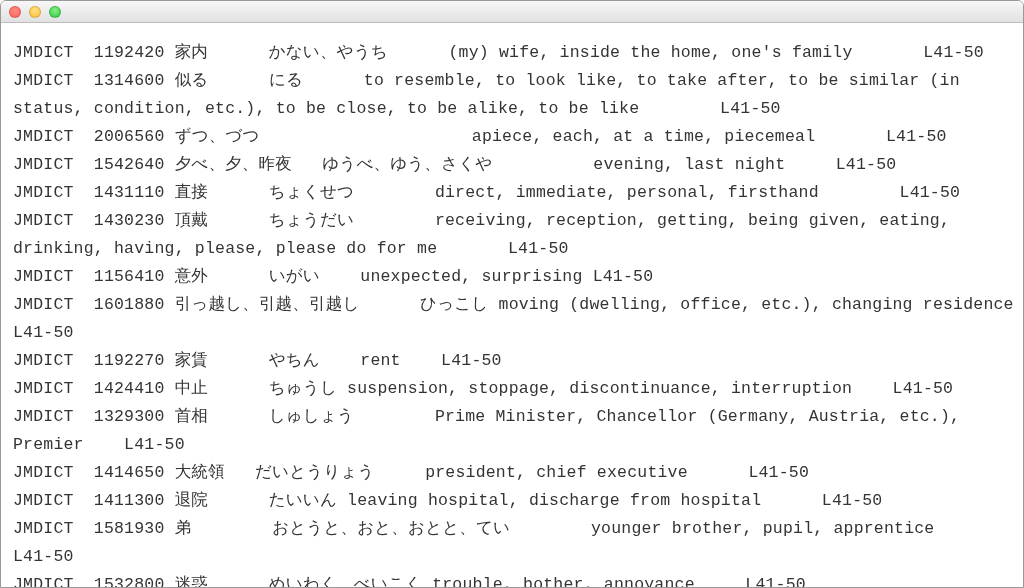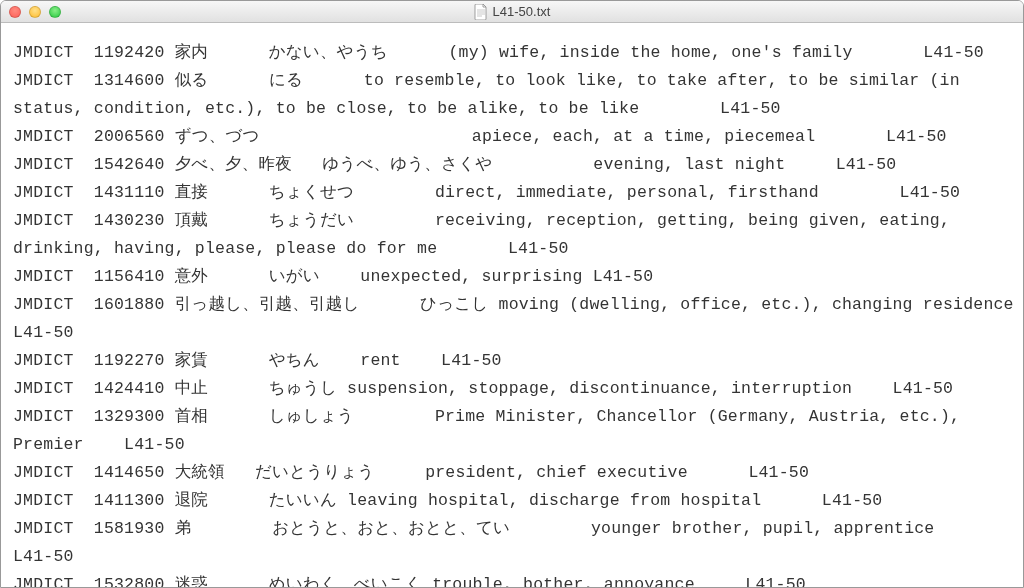--- a/index.html
+++ b/index.html
@@ -81,30 +81,20 @@
 </head>
 <body>
 
 <div class="window">
   <div class="titlebar">
     <div class="traffic-lights">
       <div class="traffic-light red"></div>
       <div class="traffic-light yellow"></div>
       <div class="traffic-light green"></div>
     </div>
-    <div class="window-title">
-      <span class="doc-icon">
-        <svg viewBox="0 0 14 16" width="14" height="16">
-          <path d="M2 0 h7 l3 3 v12 a1 1 0 0 1 -1 1 h-9 a1 1 0 0 1 -1 -1 v-14 a1 1 0 0 1 1 -1 z" fill="#fff" stroke="#888" stroke-width="0.8"></path>
-          <path d="M9 0 v3 h3" fill="none" stroke="#888" stroke-width="0.8"></path>
-          <path d="M3 6 h8 M3 8 h8 M3 10 h8 M3 12 h5" stroke="#bbb" stroke-width="0.8"></path>
-        </svg>
-      </span>
-      <span>L41-50.txt</span>
-    </div>
   </div>
   <div class="content">JMDICT  1192420 家内      かない、やうち      (my) wife, inside the home, one's family       L41-50
 JMDICT  1314600 似る      にる      to resemble, to look like, to take after, to be similar (in status, condition, etc.), to be close, to be alike, to be like        L41-50
 JMDICT  2006560 ずつ、づつ                     apiece, each, at a time, piecemeal       L41-50
 JMDICT  1542640 夕べ、夕、昨夜   ゆうべ、ゆう、さくや          evening, last night     L41-50
 JMDICT  1431110 直接      ちょくせつ        direct, immediate, personal, firsthand        L41-50
 JMDICT  1430230 頂戴      ちょうだい        receiving, reception, getting, being given, eating, drinking, having, please, please do for me       L41-50
 JMDICT  1156410 意外      いがい    unexpected, surprising L41-50
 JMDICT  1601880 引っ越し、引越、引越し      ひっこし moving (dwelling, office, etc.), changing residence      L41-50
 JMDICT  1192270 家賃      やちん    rent    L41-50

